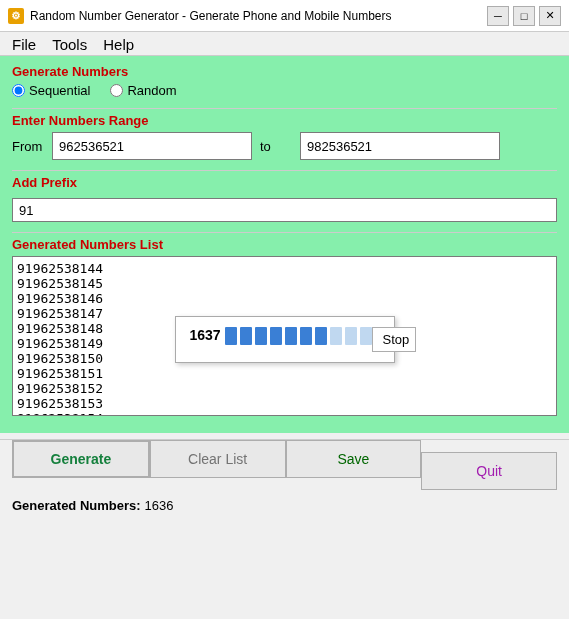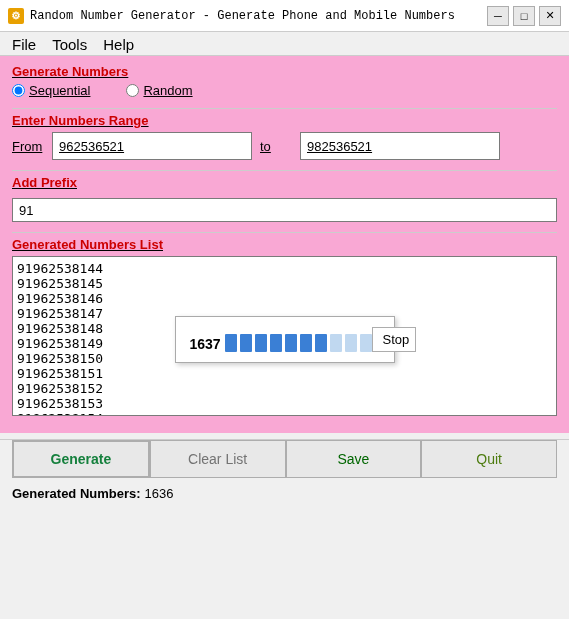--- a/index.html
+++ b/index.html
@@ -25,21 +25,20 @@
       margin-right: 6px;
       background: #e8a000;
       border-radius: 2px;
       display: flex; align-items: center; justify-content: center;
       font-size: 10px; color: white; font-weight: bold;
     }
     .title-bar-text {
       flex: 1;
       font-size: 12px;
       color: #000;
-      font-family: Liberation Mono, monospace;
     }
     .title-bar-controls {
       display: flex; gap: 4px;
     }
     .title-bar-btn {
       width: 22px; height: 20px;
       border: 1px solid #adadad;
       background: #e8e8e8;
       cursor: pointer;
       font-size: 11px;
@@ -54,34 +53,33 @@
       height: 24px;
     }
     .menu-item {
       padding: 2px 8px;
       cursor: pointer;
       font-size: 15px;
     }
 
     .main-content {
       padding: 8px 12px;
-      background: #f9a8d4;
-      text-decoration: underline;
+      background: #86efac;
     }
 
     .section-label {
       color: #cc0000;
       font-weight: bold;
       font-size: 13px;
       margin-bottom: 4px;
     }
 
     .radio-group {
       display: flex;
-      gap: 36px;
+      gap: 20px;
       margin-bottom: 10px;
       align-items: center;
     }
     .radio-label {
       display: flex;
       align-items: center;
       gap: 4px;
       cursor: pointer;
     }
     input[type="radio"] { cursor: pointer; }
@@ -135,21 +133,21 @@
     .progress-overlay {
       position: absolute;
       top: 60px;
       left: 50%;
       transform: translateX(-50%);
       background: white;
       border: 1px solid #aaa;
       box-shadow: 2px 2px 5px rgba(0,0,0,0.2);
       padding: 10px 14px;
       display: flex;
-      align-items: flex-end;
+      align-items: flex-start;
       width: 220px;
       z-index: 10;
     }
     .progress-count {
       font-weight: bold;
       font-size: 14px;
       min-width: 35px;
     }
     .progress-bar-container {
       flex: 1;
@@ -187,21 +185,21 @@
       cursor: pointer;
       background: #e8e8e8;
     }
     .bottom-btn.generate {
       color: #15803d;
       font-weight: bold;
       border: 2px solid #adadad;
     }
     .bottom-btn.clear { color: #737373; }
     .bottom-btn.save { color: #006600; }
-    .bottom-btn.quit { color: #4d7c0f; }
+    .bottom-btn.quit { color: #a21caf; margin-top: 12px; }
 
     .status-bar {
       display: flex;
       align-items: center;
       padding: 4px 12px;
       font-size: 13px;
       gap: 4px;
     }
     .status-label { font-weight: bold; }
     .status-value { }

